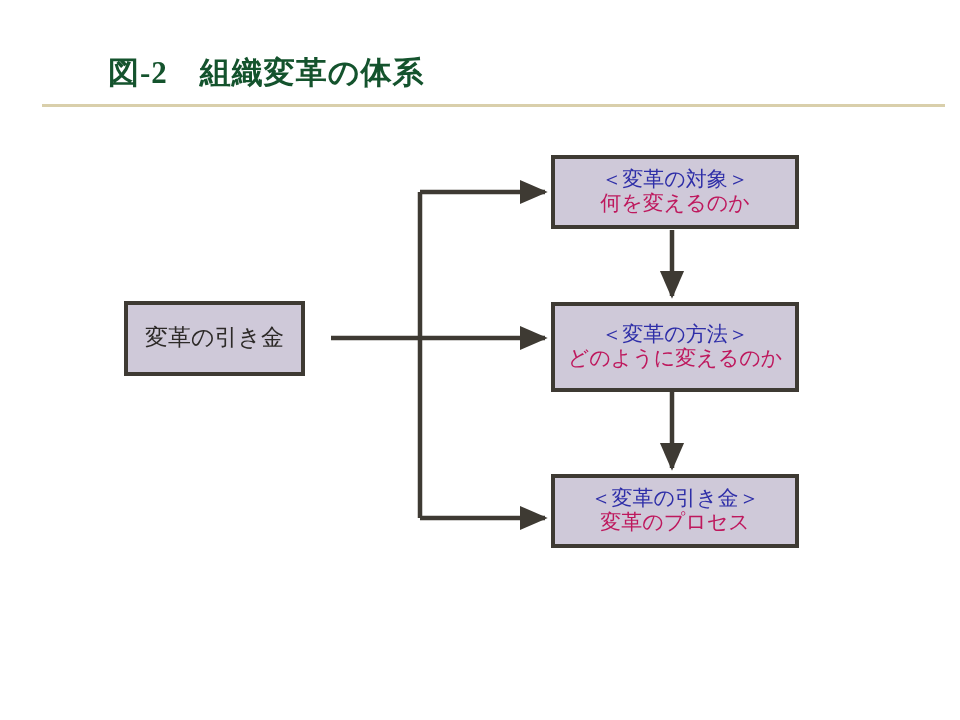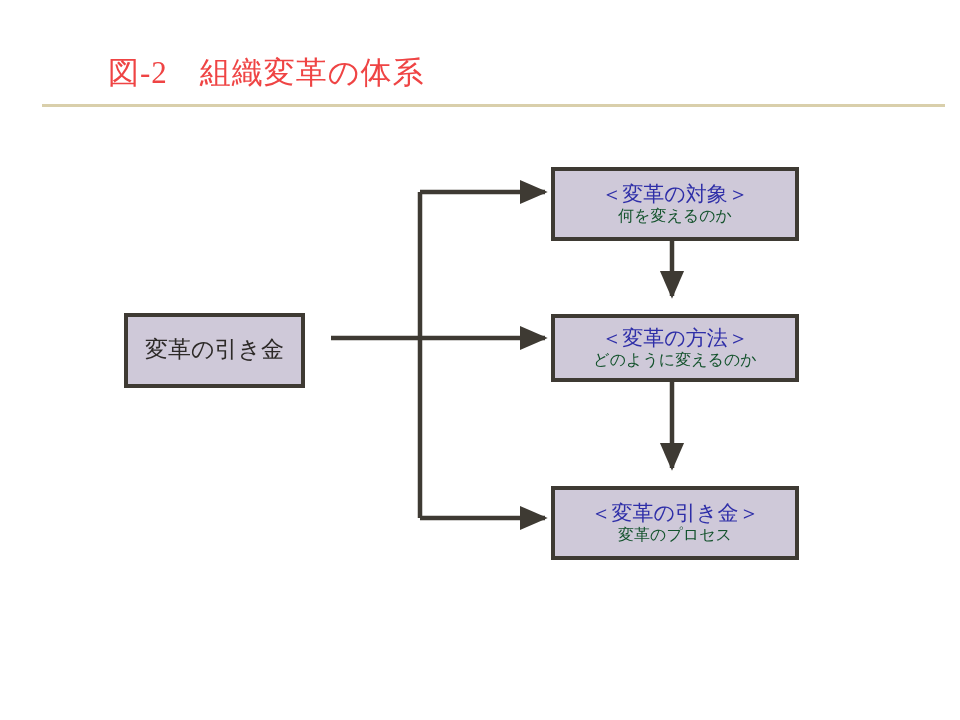--- a/index.html
+++ b/index.html
@@ -19,24 +19,24 @@
     height: 720px;
     background: #ffffff;
   }
 
   
   #slide-title {
     position: absolute;
     left: 108px;
     top: 54px;
     font-family: "Liberation Serif", "DejaVu Serif", serif;
-    font-weight: normal;
+    font-weight: bold;
     font-size: 31px;
     letter-spacing: 1px;
-    color: #ef4444;
+    color: #14532d;
     white-space: pre;
     line-height: 1.2;
   }
   #title-rule {
     position: absolute;
     left: 42px;
     top: 104px;
     width: 903px;
     height: 3px;
     background: #D9CFAB;
@@ -62,46 +62,45 @@
   .node {
     position: absolute;
     box-sizing: border-box;
     background: #CFC9D9;
     border: 4px solid #3E3A33;
     display: flex;
     flex-direction: column;
     justify-content: center;
     text-align: center;
     line-height: 1.14;
-    margin-top: 12px;
   }
   .node-heading {
     font-family: "Liberation Serif", "DejaVu Serif", serif;
     font-size: 21px;
     color: #2E2EA8;
     white-space: nowrap;
     letter-spacing: 0px;
   }
   .node-sub {
     font-family: "Liberation Serif", "DejaVu Serif", serif;
-    font-size: 16px;
-    color: #14532d;
+    font-size: 21px;
+    color: #be185d;
     white-space: nowrap;
     letter-spacing: 0px;
   }
   .node-single {
     font-family: "Liberation Serif", "DejaVu Serif", serif;
     font-size: 23px;
     color: #2D2A28;
     white-space: nowrap;
   }
 
   #node-trigger  { left: 124px; top: 301px; width: 181px; height: 75px; }
   #node-object   { left: 551px; top: 155px; width: 248px; height: 74px; }
-  #node-method   { left: 551px; top: 302px; width: 248px; height: 68px; }
+  #node-method   { left: 551px; top: 302px; width: 248px; height: 90px; }
   #node-process  { left: 551px; top: 474px; width: 248px; height: 74px; }
 </style>
 </head>
 <body>
 
 <div id="slide">
 
   <div id="slide-title">図-2　組織変革の体系</div>
 
   <div id="title-rule"></div>

